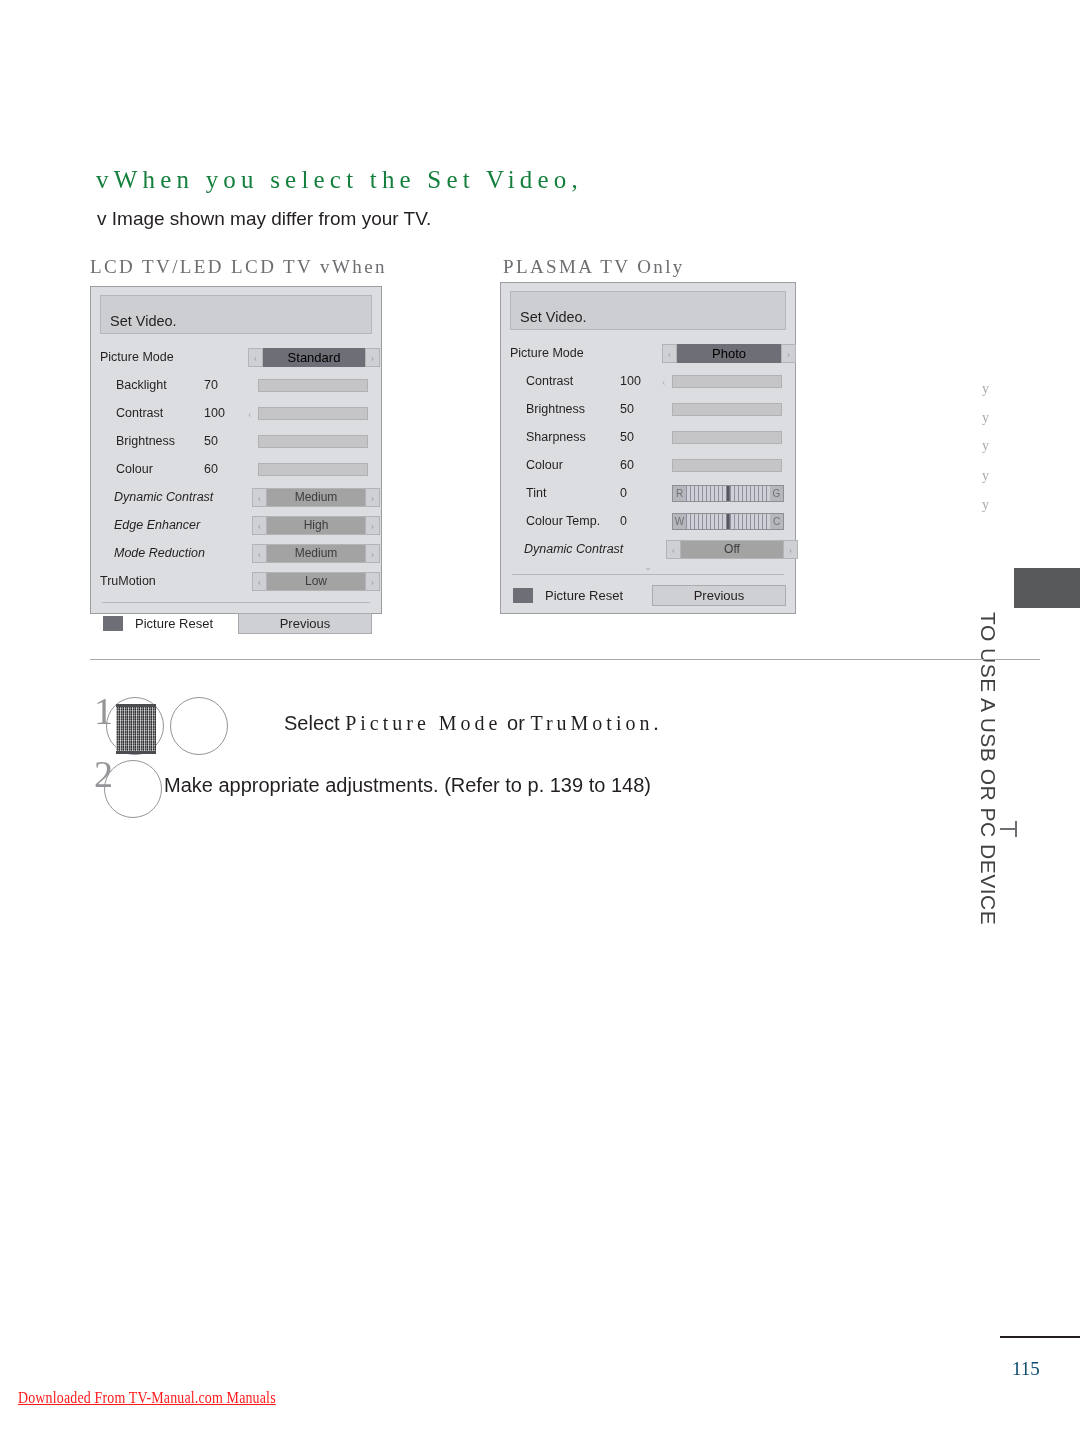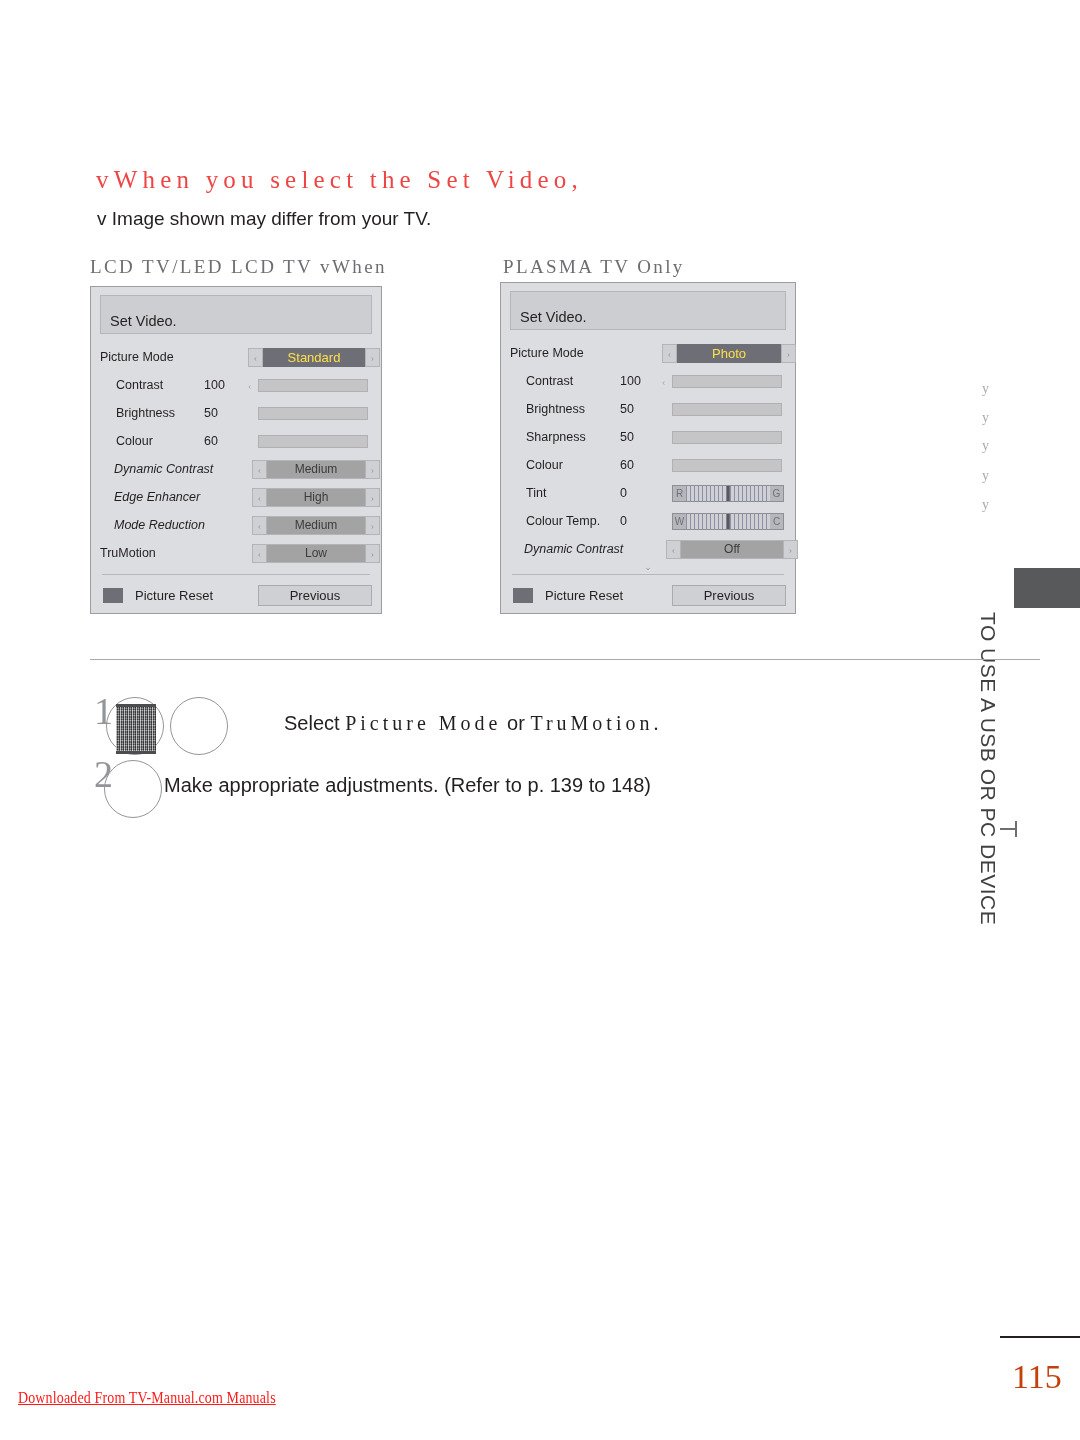--- a/index.html
+++ b/index.html
@@ -11,21 +11,21 @@
     position:relative;
     overflow:hidden;
   }
 
   
   .heading-serif{
     position:absolute;
     font-family:"Liberation Serif", serif;
     font-size:25px;
     letter-spacing:5.2px;
-    color:#ef4444;
+    color:#15803d;
     white-space:nowrap;
   }
   #main-heading{ left:96px; top:166px; }
 
   #sub-note{
     position:absolute; left:97px; top:208px;
     font-size:19px; color:#231f20; white-space:nowrap;
     font-family:"Liberation Sans", sans-serif;
   }
 
@@ -108,21 +108,21 @@
     background:#a3a3a3;
     border-top:1px solid #b2b4b8;
     border-bottom:1px solid #b2b4b8;
     box-sizing:border-box;
     font-size:12px;
     color:#3c3c3e;
     display:flex;align-items:center;justify-content:center;
   }
   .opt.highlight .optval{
     background:#6e6e76;
-    color:#fde047;
+    color:#000000;
     border-color:#6e6e76;
     font-size:13px;
   }
 
   
   .slider{
     position:absolute;
     left:158px;
     width:110px;
     height:13px;
@@ -183,21 +183,21 @@
     display:flex;align-items:center;margin-top:8px;height:24px;
   }
   .reset-chip{
     width:20px;height:15px;background:#6e6e76;margin-left:3px;
   }
   .reset-label{
     font-size:13px;margin-left:12px;color:#231f20;white-space:nowrap;
   }
   .prev-btn{
     margin-left:auto;
-    width:114px;height:21px;
+    width:134px;height:21px;
     background:#cfd0d4;
     border:1px solid #a9abaf;
     box-sizing:border-box;
     font-size:13px;color:#231f20;
     display:flex;align-items:center;justify-content:center;
   }
 
   
   .ghost-y{
     position:absolute;
@@ -267,21 +267,21 @@
     letter-spacing:4px;
   }
 
   
   #footer-rule{
     position:absolute;left:1000px;top:1336px;width:80px;height:1.5px;background:#231f20;
   }
   #page-number{
     position:absolute;left:1012px;top:1358px;
     font-family:"Liberation Serif", serif;
-    font-size:34px;color:#c2410c;
+    font-size:19px;color:#0c4a6e;
   }
   #download-link{
     position:absolute;left:18px;top:1388px;
     font-family:"Liberation Serif", serif;
     font-size:17px;
     color:#ff1a1a;
     text-decoration:underline;
     white-space:nowrap;
     transform:scaleX(.82);
     transform-origin:left top;
@@ -302,20 +302,26 @@
 
   <div class="row">
     <span class="lbl">Picture Mode</span>
     <span class="opt highlight" style="left:148px;width:132px;">
       <span class="arrow">‹</span>
       <span class="optval">Standard</span>
       <span class="arrow">›</span>
     </span>
   </div>
 
+  <div class="row indent">
+    <span class="lbl">Backlight</span>
+    <span class="val">70</span>
+    <span class="slider-pre"></span>
+    <span class="slider"><span class="fill" style="width:70%"></span></span>
+  </div>
 
   <div class="row indent">
     <span class="lbl">Contrast</span>
     <span class="val">100</span>
     <span class="slider-pre">‹</span>
     <span class="slider"><span class="fill" style="width:100%"></span></span>
   </div>
 
   <div class="row indent">
     <span class="lbl">Brightness</span>

